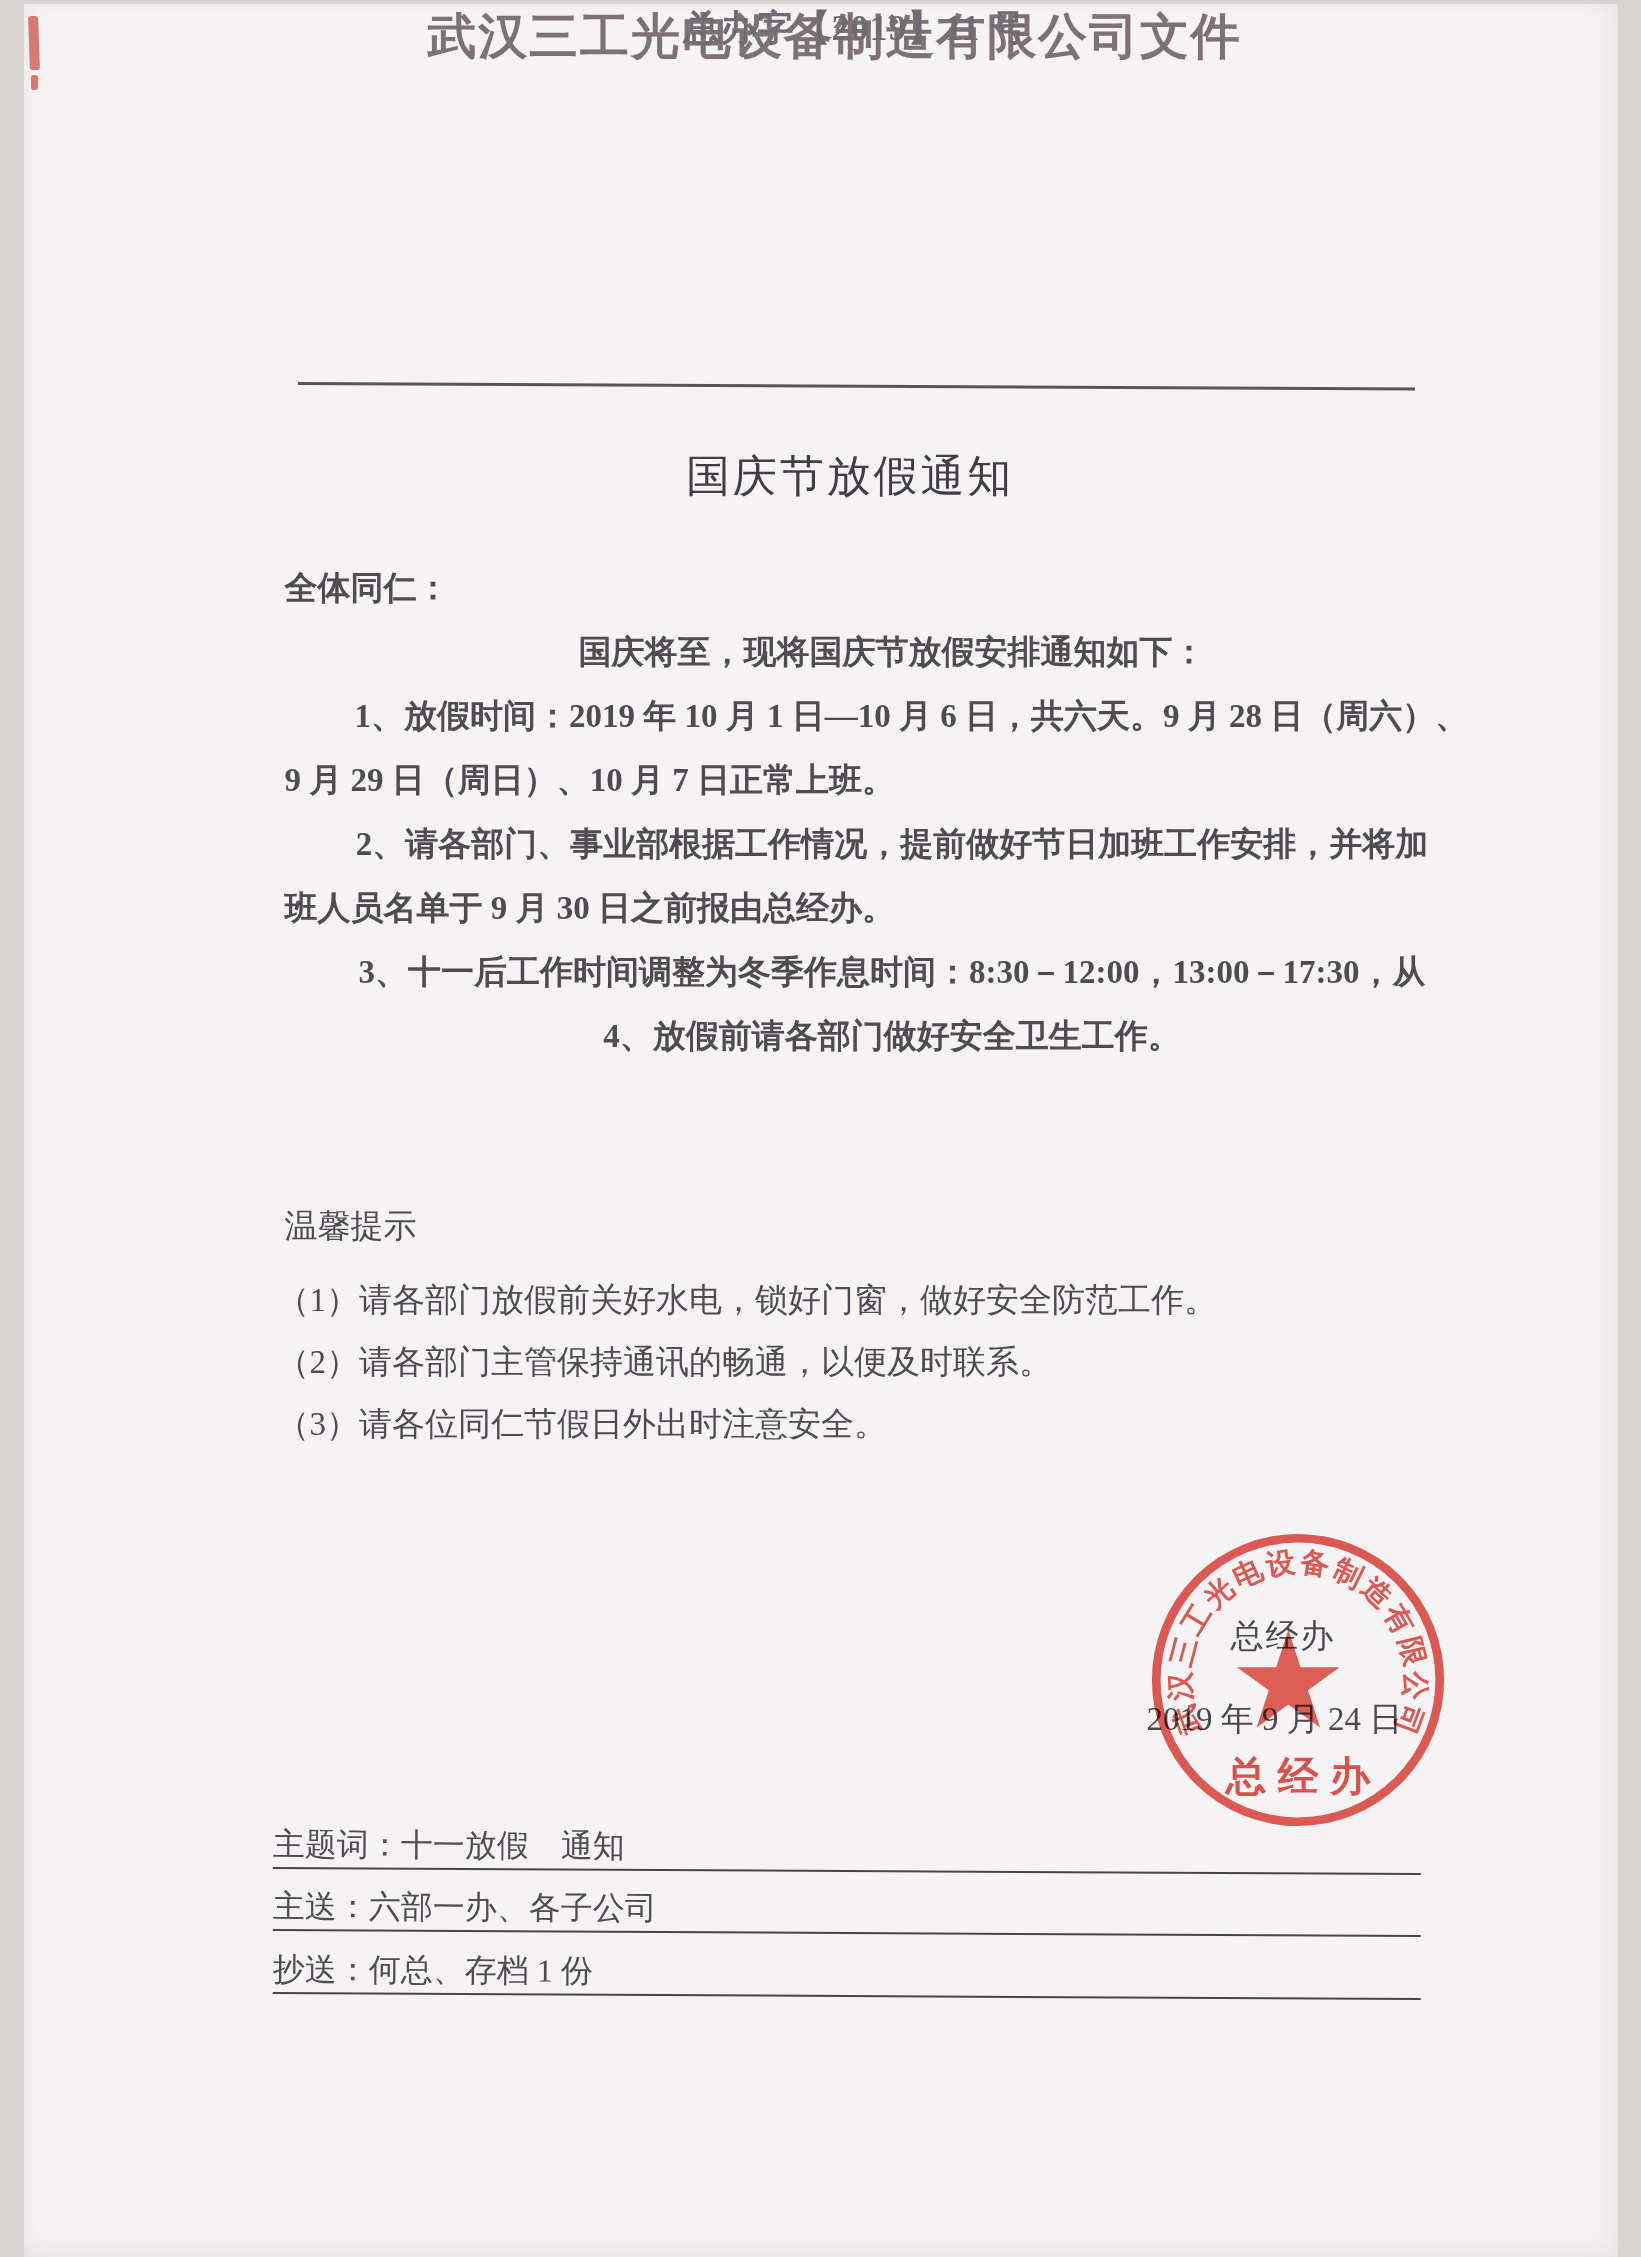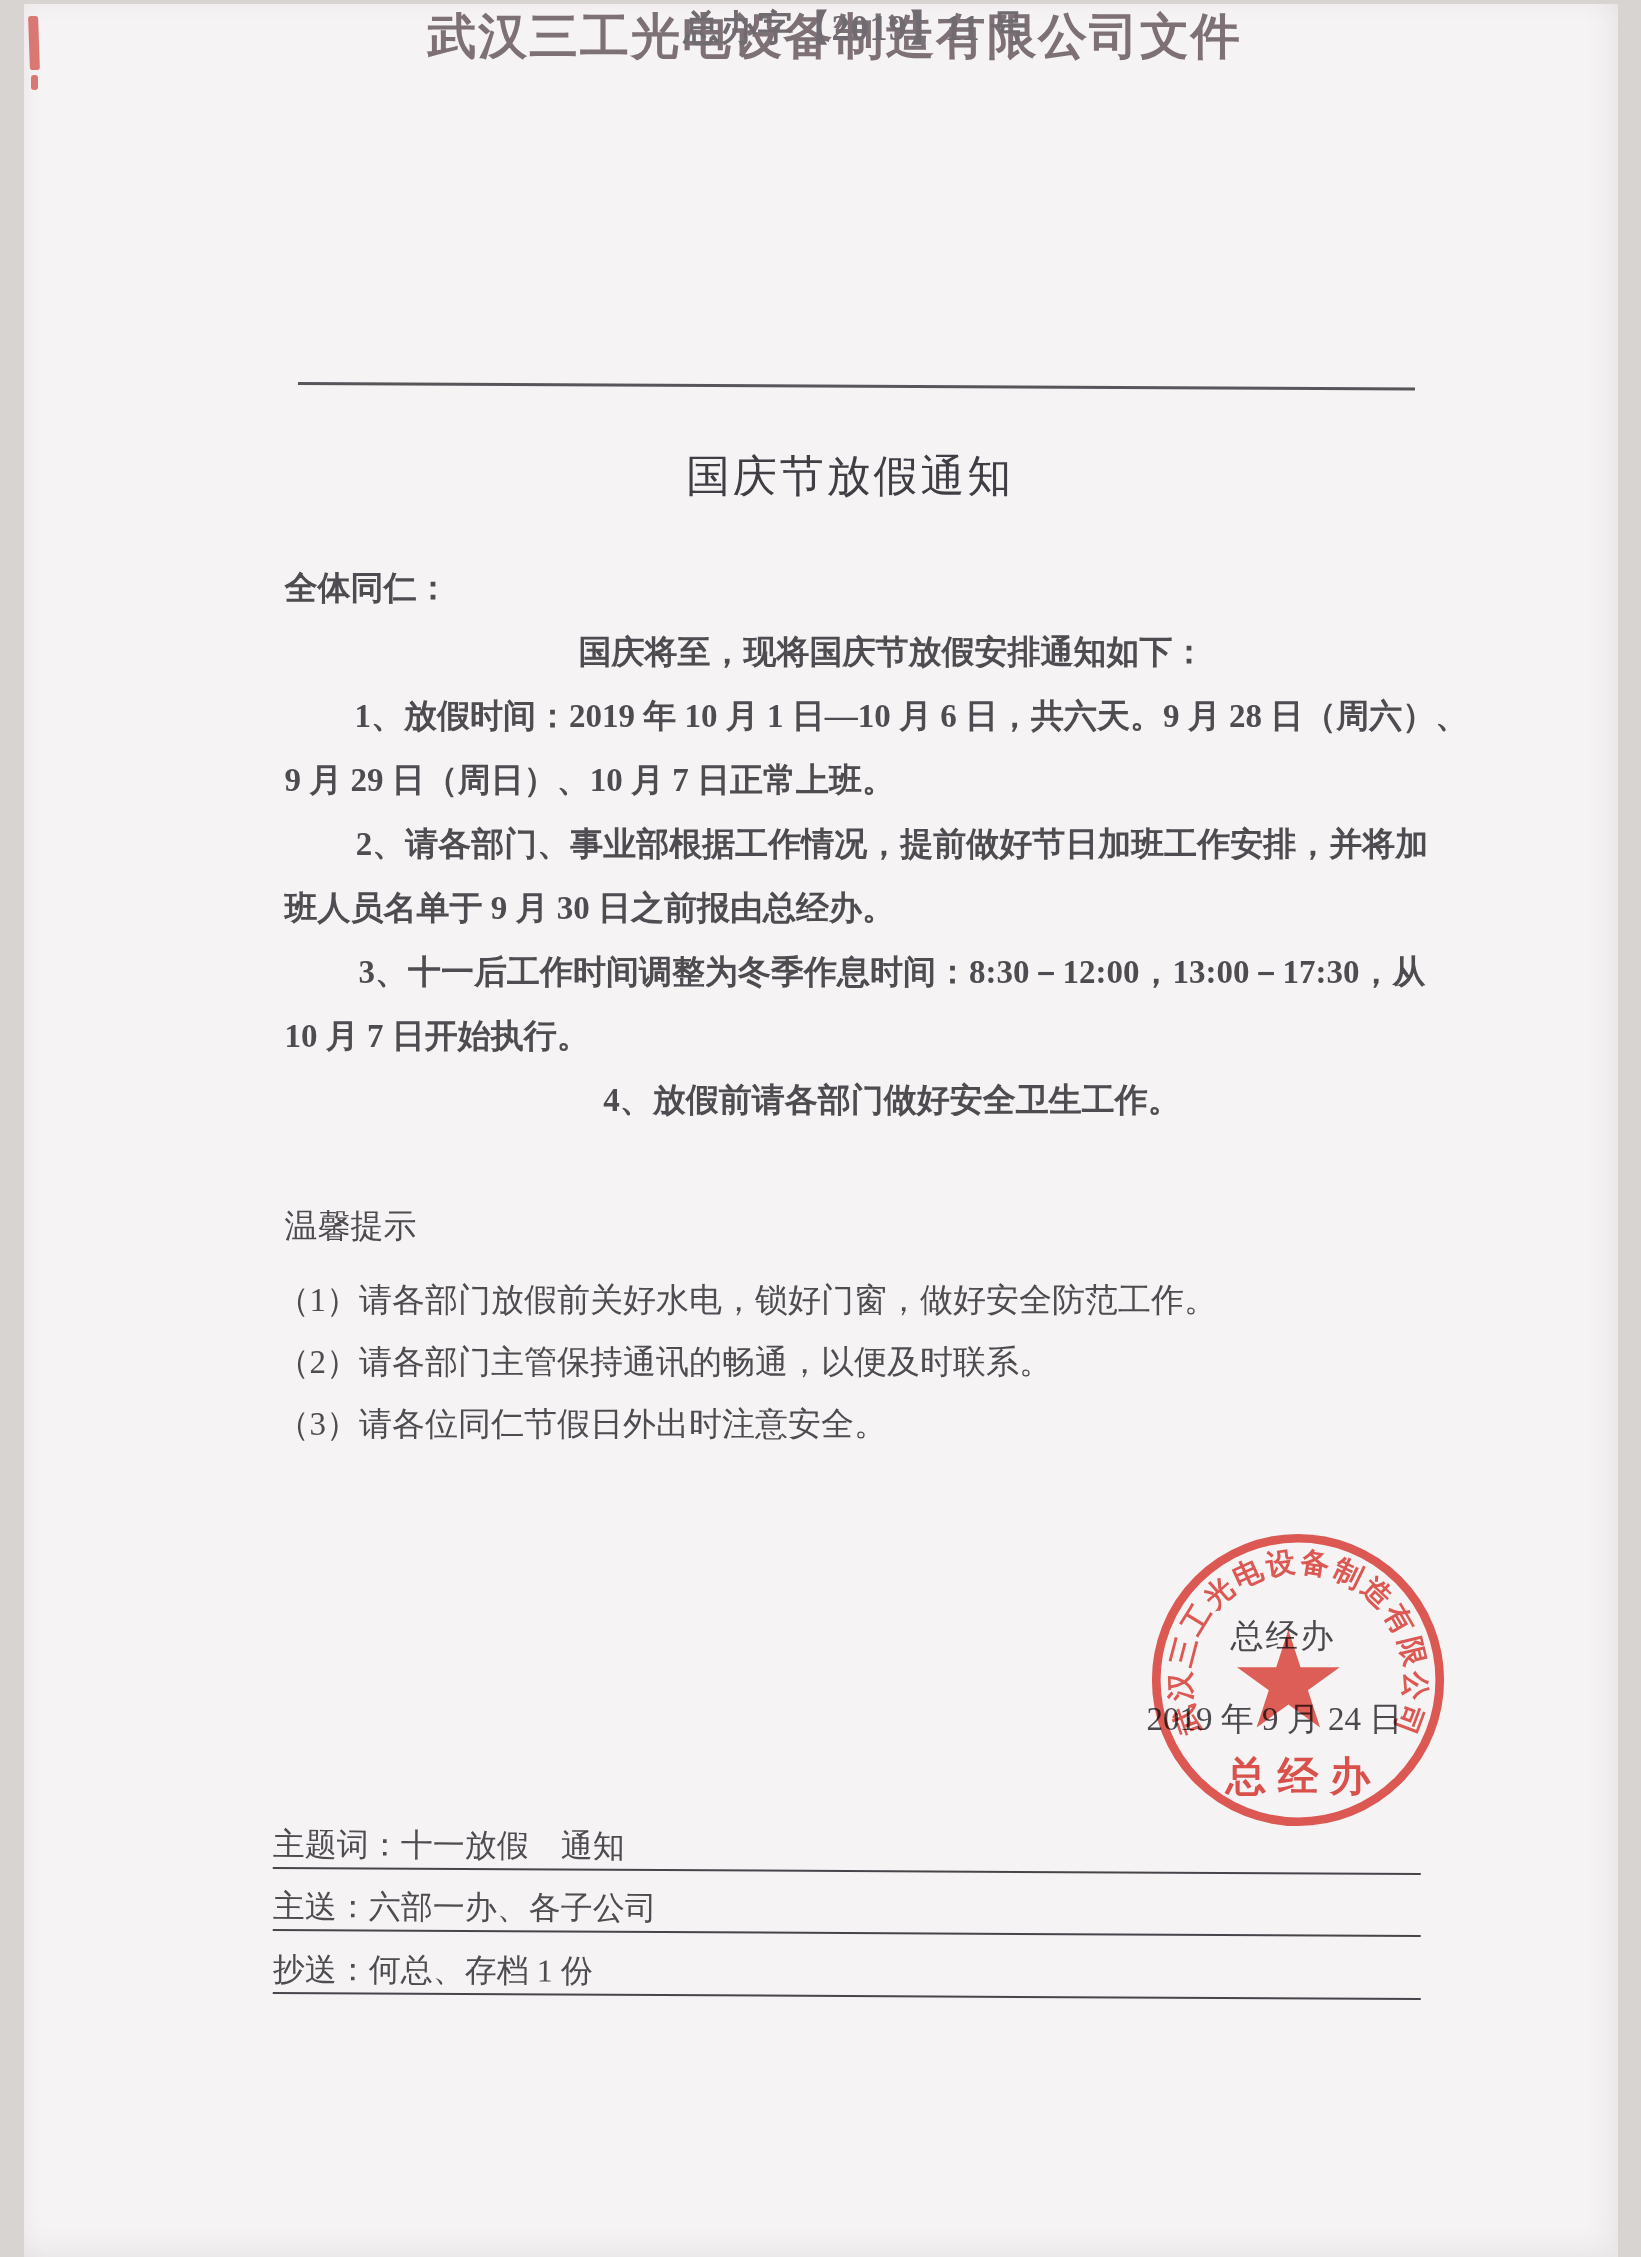--- a/index.html
+++ b/index.html
@@ -93,21 +93,20 @@
   <div class="abs notice-title">国庆节放假通知</div>
 
   <div class="abs body-block">
     <div class="line">全体同仁：</div>
     <div class="line ind">国庆将至，现将国庆节放假安排通知如下：</div>
     <div class="line ind">1、放假时间：2019 年 10 月 1 日—10 月 6 日，共六天。9 月 28 日（周六）、</div>
     <div class="line">9 月 29 日（周日）、10 月 7 日正常上班。</div>
     <div class="line ind">2、请各部门、事业部根据工作情况，提前做好节日加班工作安排，并将加</div>
     <div class="line">班人员名单于 9 月 30 日之前报由总经办。</div>
     <div class="line ind">3、十一后工作时间调整为冬季作息时间：8:30－12:00，13:00－17:30，从</div>
-    <div class="line">10 月 7 日开始执行。</div>
     <div class="line ind">4、放假前请各部门做好安全卫生工作。</div>
   </div>
 
   <div class="abs tips-heading">温馨提示</div>
   <div class="abs tips-block">
     <div class="line">（1）请各部门放假前关好水电，锁好门窗，做好安全防范工作。</div>
     <div class="line">（2）请各部门主管保持通讯的畅通，以便及时联系。</div>
     <div class="line">（3）请各位同仁节假日外出时注意安全。</div>
   </div>
 

